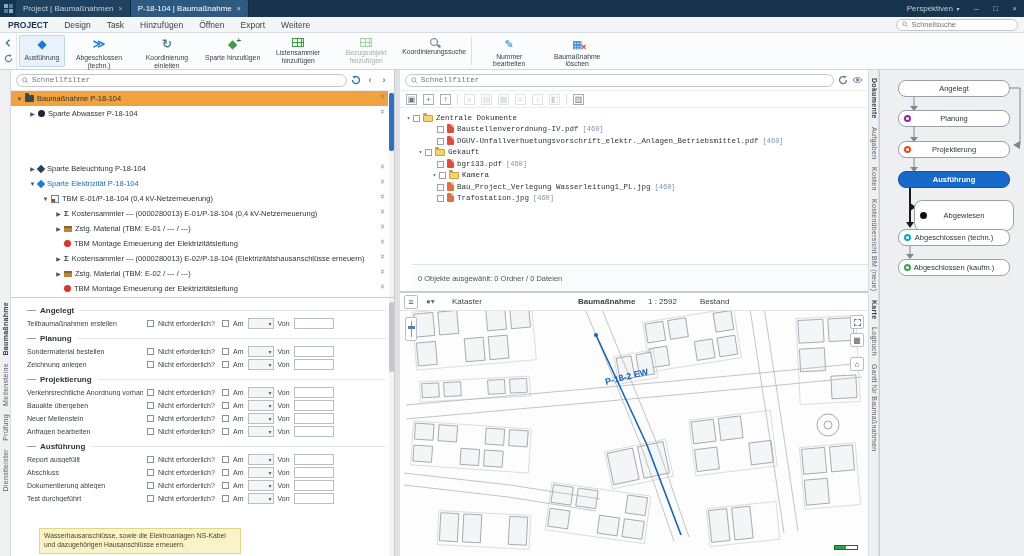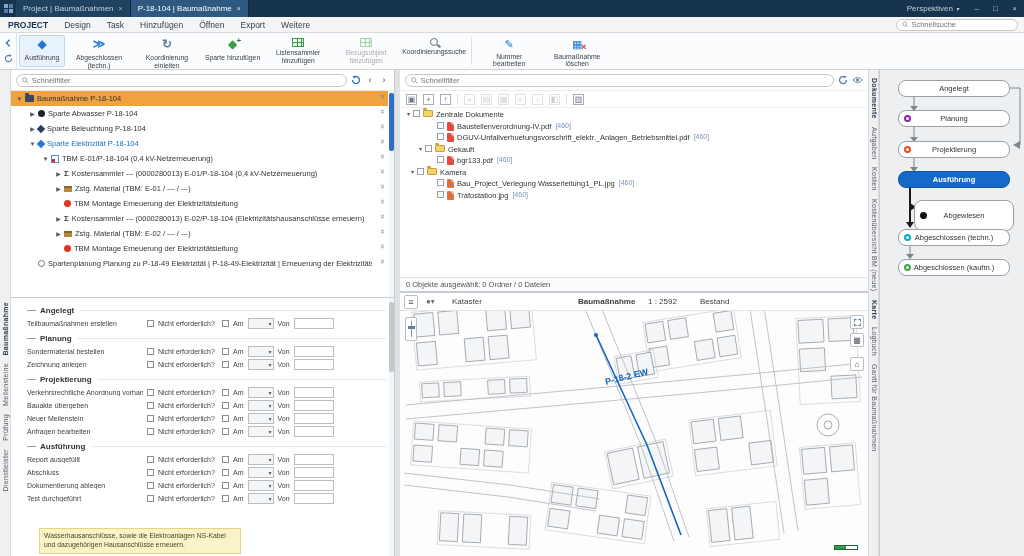--- a/index.html
+++ b/index.html
@@ -64,21 +64,21 @@
   .vgroup{position:absolute;left:0;width:11px;display:flex;flex-direction:column;align-items:center;gap:8px;}
   .vtab{writing-mode:vertical-rl;font-size:7px;color:#5a6066;letter-spacing:.3px;white-space:nowrap;}
   .strip.left .vtab{transform:rotate(180deg);}
   .vtab.on{font-weight:bold;color:#33414e;}
 
   
   .panel{position:absolute;background:#fff;}
   .p-tree{left:11px;top:70px;width:384px;height:228px;border-right:1px solid #c9ccd0;border-bottom:1px solid #c9ccd0;}
   .filterbar{height:21px;display:flex;align-items:center;gap:4px;padding:0 5px;border-bottom:1px solid #eceef0;}
   .filterbox{flex:1;display:flex;align-items:center;gap:3px;height:13px;border:1px solid #c3c7cc;border-radius:7px;background:#fff;padding:0 5px;}
-  .filterbox input{border:0;outline:0;width:100%;font-size:7.5px;font-family:Liberation Sans, sans-serif;color:#444;}
+  .filterbox input{border:0;outline:0;width:100%;font-size:7.5px;font-family:Liberation Mono, monospace;color:#444;}
   .fctl{color:#5b7da0;font-size:9px;font-weight:bold;width:10px;text-align:center;}
   .treebody{position:absolute;left:0;right:6px;top:21px;bottom:0;overflow:hidden;}
   .trow{height:15px;display:flex;align-items:center;font-size:7.5px;color:#2f343a;white-space:nowrap;position:relative;padding-right:16px;}
   .trow.sel{background:#f0a23e;}
   .expander{width:9px;font-size:6px;color:#555;flex:none;text-align:center;}
   .ticon{flex:none;margin:0 3px 0 1px;width:8px;height:8px;position:relative;}
   .ticon.circle-black{width:7px;height:7px;border-radius:50%;background:#1d2430;}
   .ticon.circle-red{width:7px;height:7px;border-radius:50%;background:#e03322;}
   .ticon.diamond-dark{width:6px;height:6px;background:#26415e;transform:rotate(45deg);}
   .ticon.diamond-blue{width:6px;height:6px;background:#1e7ad2;transform:rotate(45deg);}
@@ -115,32 +115,32 @@
   .p-form .thumb{top:4px;height:70px;background:#c4c8cd;}
   .note{position:absolute;left:28px;bottom:2px;width:202px;background:#fbf3c8;border:1px solid #e3d486;padding:3px 4px;font-size:6.8px;line-height:1.3;color:#4a452c;}
 
   
   .p-docs{left:400px;top:70px;width:468px;height:222px;border-bottom:1px solid #c9ccd0;}
   .dtools{height:17px;display:flex;align-items:center;gap:6px;padding:0 6px;border-bottom:1px solid #eceef0;}
   .tb-ic{width:11px;height:11px;border:1px solid #a8aeb5;color:#6b7480;font-size:8px;display:flex;align-items:center;justify-content:center;background:#fff;}
   .tb-ic.d{opacity:.35;}
   .tb-sep{width:1px;height:11px;background:#dcdee1;}
   .doctree{position:absolute;left:0;right:0;top:38px;bottom:13px;overflow:hidden;padding-top:2px;}
-  .drow{height:11.5px;display:flex;align-items:flex-start;font-size:7.5px;white-space:nowrap;color:#2f343a;}
+  .drow{height:11.5px;display:flex;align-items:flex-end;font-size:7.5px;white-space:nowrap;color:#2f343a;font-family:Liberation Mono, monospace;}
   .dexp{width:9px;font-size:6px;color:#555;text-align:center;flex:none;}
   .dchk{width:7px;height:7px;border:1px solid #9aa0a8;background:#fff;flex:none;margin-right:3px;}
   .dicon{flex:none;margin-right:3px;position:relative;}
   .dicon.folder{width:10px;height:7px;background:#f5d470;border:1px solid #c9a23c;border-radius:1px;}
   .dicon.folder::before{content:"";position:absolute;left:-1px;top:-3px;width:4px;height:2px;background:#c9a23c;border-radius:1px 1px 0 0;}
   .dicon.pdf,.dicon.jpg{width:7px;height:9px;border-radius:1px;}
   .dicon.pdf{background:#e34b3c;}
   .dicon.jpg{background:#e0703f;}
   .dicon.pdf::before,.dicon.jpg::before{content:"";position:absolute;right:0;top:0;border:2px solid #fff;border-left-color:transparent;border-bottom-color:transparent;opacity:.7;}
   .dbadge{color:#7a93b8;margin-left:4px;font-size:7px;}
-  .docstatus{position:absolute;left:0;right:0;bottom:0;height:14px;border-top:1px solid #dfe1e4;background:#fafbfc;display:flex;align-items:center;padding:0 6px;font-size:7.5px;color:#555;}
+  .docstatus{position:absolute;left:12px;right:0;bottom:0;height:27px;border-top:1px solid #dfe1e4;background:#fafbfc;display:flex;align-items:center;padding:0 6px;font-size:7.5px;color:#555;}
 
   
   .p-map{left:400px;top:292px;width:468px;height:264px;border-top:1px solid #c9ccd0;overflow:hidden;}
   .p-map svg.mapcanvas{position:absolute;left:0;top:0;}
   .maptools{position:absolute;left:0;top:0;right:0;height:18px;background:rgba(255,255,255,.92);border-bottom:1px solid #e2e4e7;z-index:3;}
   .mbtn{position:absolute;width:14px;height:14px;top:2px;background:#fff;border:1px solid #b9bec5;border-radius:2px;display:flex;align-items:center;justify-content:center;font-size:9px;color:#4a4f55;}
   .mlbl{position:absolute;top:4px;font-size:8px;color:#3a3f45;white-space:nowrap;}
   .mpin{position:absolute;left:26px;top:4px;font-size:8px;color:#6b7480;}
   .mapside{position:absolute;right:4px;z-index:3;width:14px;height:14px;background:#fff;border:1px solid #b9bec5;border-radius:2px;display:flex;align-items:center;justify-content:center;font-size:8px;color:#4a4f55;}
   .mapzoom{position:absolute;left:5px;top:24px;width:12px;height:24px;background:#fff;border:1px solid #b9bec5;border-radius:2px;z-index:3;}
@@ -288,21 +288,21 @@
           <span class="ticon bm"></span>
           <span class="tlabel">Baumaßnahme P-18-104</span>
           <span class="rowchev">»</span>
         </div>
         <div class="trow" style="padding-left: 17px;">
           <span class="expander">▶</span>
           <span class="ticon circle-black"></span>
           <span class="tlabel">Sparte Abwasser P-18-104</span>
           <span class="rowchev">»</span>
         </div>
-        <div class="trow" style="padding-left: 17px;">
+        <div class="trow" style="padding-left: 17px; margin-top: 40px;">
           <span class="expander">▶</span>
           <span class="ticon diamond-dark"></span>
           <span class="tlabel">Sparte Beleuchtung P-18-104</span>
           <span class="rowchev">»</span>
         </div>
         <div class="trow" style="padding-left: 17px;">
           <span class="expander">▼</span>
           <span class="ticon diamond-blue"></span>
           <span class="tlabel" style="color: rgb(26, 111, 196);">Sparte Elektrizität P-18-104</span>
           <span class="rowchev">»</span>
@@ -581,21 +581,21 @@
           <span class="dicon folder"></span>
           <span class="dlab">Gekauft</span>
         </div>
         <div class="drow" style="padding-left: 28px;">
           <span class="dexp"></span>
           <span class="dchk"></span>
           <span class="dicon pdf"></span>
           <span class="dlab">bgr133.pdf</span>
           <span class="dbadge">[460]</span>
         </div>
-        <div class="drow" style="padding-left: 8px;">
+        <div class="drow" style="padding-left: 30px;">
           <span class="dexp">▾</span>
           <span class="dchk"></span>
           <span class="dicon folder"></span>
           <span class="dlab">Kamera</span>
         </div>
         <div class="drow" style="padding-left: 28px;">
           <span class="dexp"></span>
           <span class="dchk"></span>
           <span class="dicon jpg"></span>
           <span class="dlab">Bau_Project_Verlegung Wasserleitung1_PL.jpg</span>

